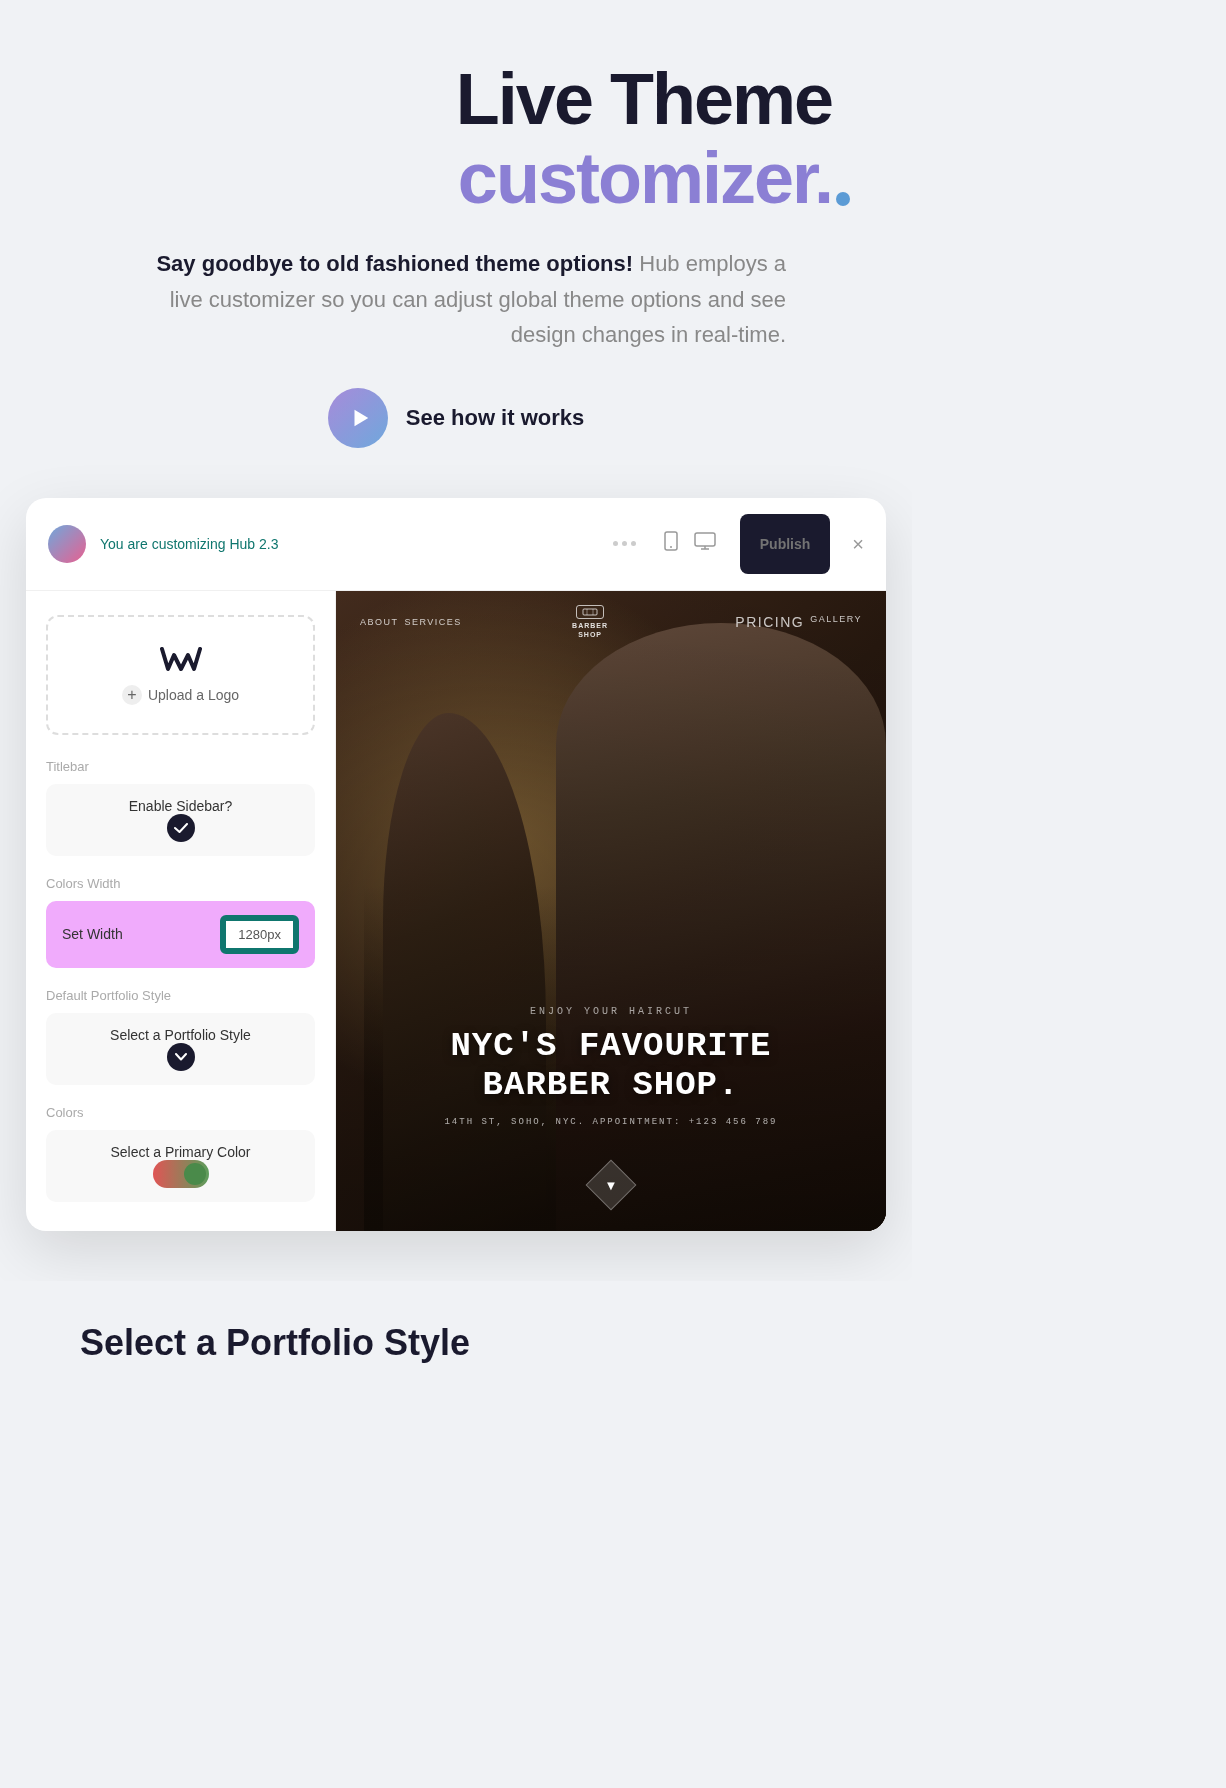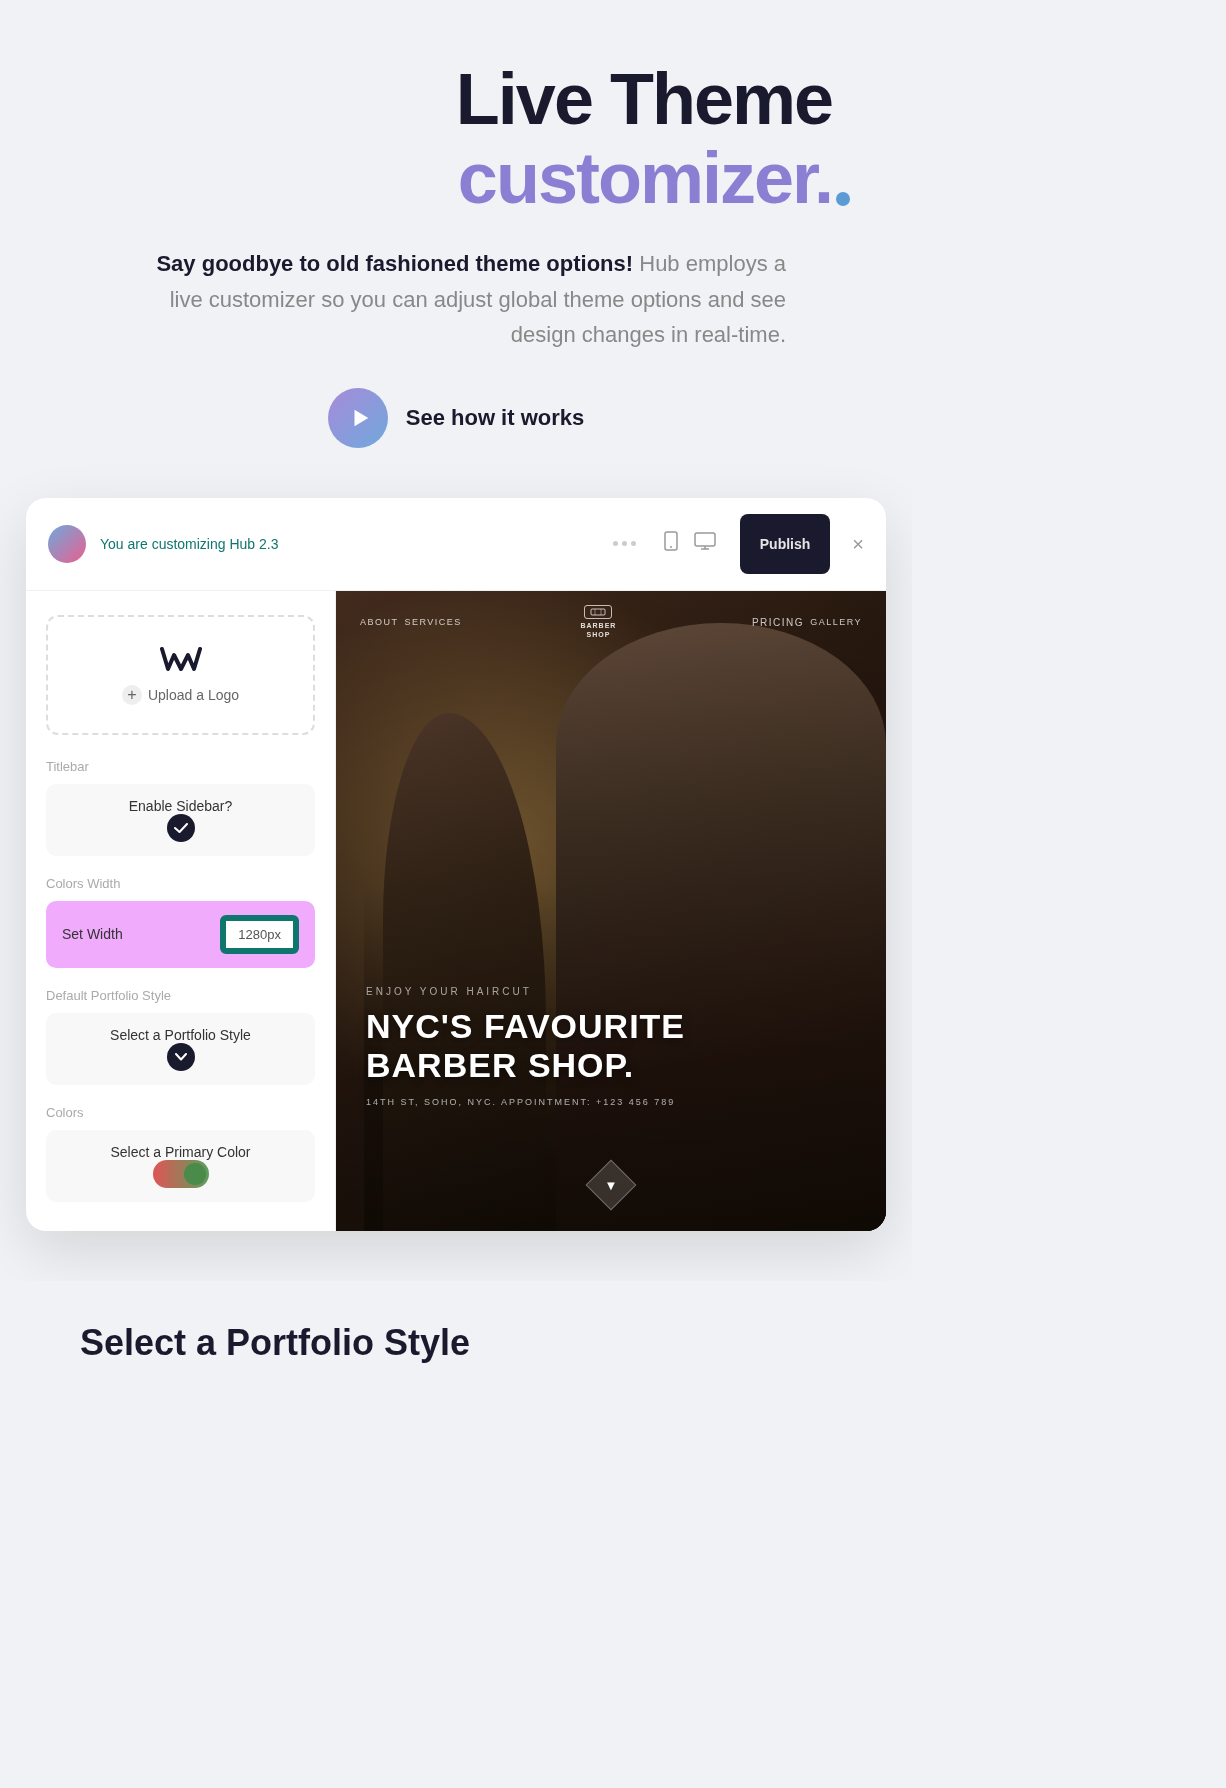--- a/index.html
+++ b/index.html
@@ -143,21 +143,21 @@
       align-items: center;
       margin-right: 10px;
     }
     .device-icon {
       color: #999;
       font-size: 18px;
       cursor: pointer;
     }
     .publish-btn {
       background: #1a1a2e;
-      color: #e5e5e5;
+      color: #737373;
       border: none;
       border-radius: 8px;
       padding: 22px 20px;
       font-size: 14px;
       font-weight: 600;
       cursor: pointer;
       margin-right: 8px;
     }
     .close-btn {
       background: none;
@@ -408,26 +408,27 @@
     }
     .nav-logo-text {
       font-size: 8px;
       font-weight: 700;
       color: rgba(255,255,255,0.85);
       letter-spacing: 1px;
     }
 
     .preview-content {
       position: absolute;
-      bottom: 124px;
+      bottom: 104px;
       left: 0;
       right: 0;
-      text-align: left;
+      text-align: center;
       z-index: 10;
       padding: 0 30px;
+      font-family: Liberation Mono, monospace;
     }
     .enjoy-text {
       font-size: 10px;
       color: rgba(255,255,255,0.6);
       letter-spacing: 3px;
       text-transform: uppercase;
       margin-bottom: 10px;
     }
     .main-headline {
       font-size: 34px;
@@ -609,21 +610,21 @@
               <div class="nav-logo-icon">
                 <svg width="16" height="8" viewBox="0 0 16 8" fill="none">
                   <rect x="1" y="1" width="14" height="6" rx="1" stroke="rgba(255,255,255,0.7)" stroke-width="1" fill="none"></rect>
                   <line x1="5" y1="1" x2="5" y2="7" stroke="rgba(255,255,255,0.5)" stroke-width="0.8"></line>
                   <line x1="11" y1="1" x2="11" y2="7" stroke="rgba(255,255,255,0.5)" stroke-width="0.8"></line>
                 </svg>
               </div>
               <div class="nav-logo-text" style="font-size:7px;color:rgba(255,255,255,0.85);letter-spacing:1px;font-weight:700;text-align:center;line-height:1.3;">BARBER<br>SHOP</div>
             </div>
             <div class="nav-links">
-              <span style="font-size:10px;letter-spacing:1.5px;padding-left:17px;">PRICING</span>
+              <span style="font-size:14px;letter-spacing:1.5px;padding-left:17px;">PRICING</span>
               <span style="font-size:9px;letter-spacing:1.5px;">GALLERY</span>
             </div>
           </div>
 
           <div class="preview-content">
             <div class="enjoy-text">ENJOY YOUR HAIRCUT</div>
             <div class="main-headline">
               <div>NYC'S FAVOURITE</div>
               <div>BARBER SHOP.</div>
             </div>

